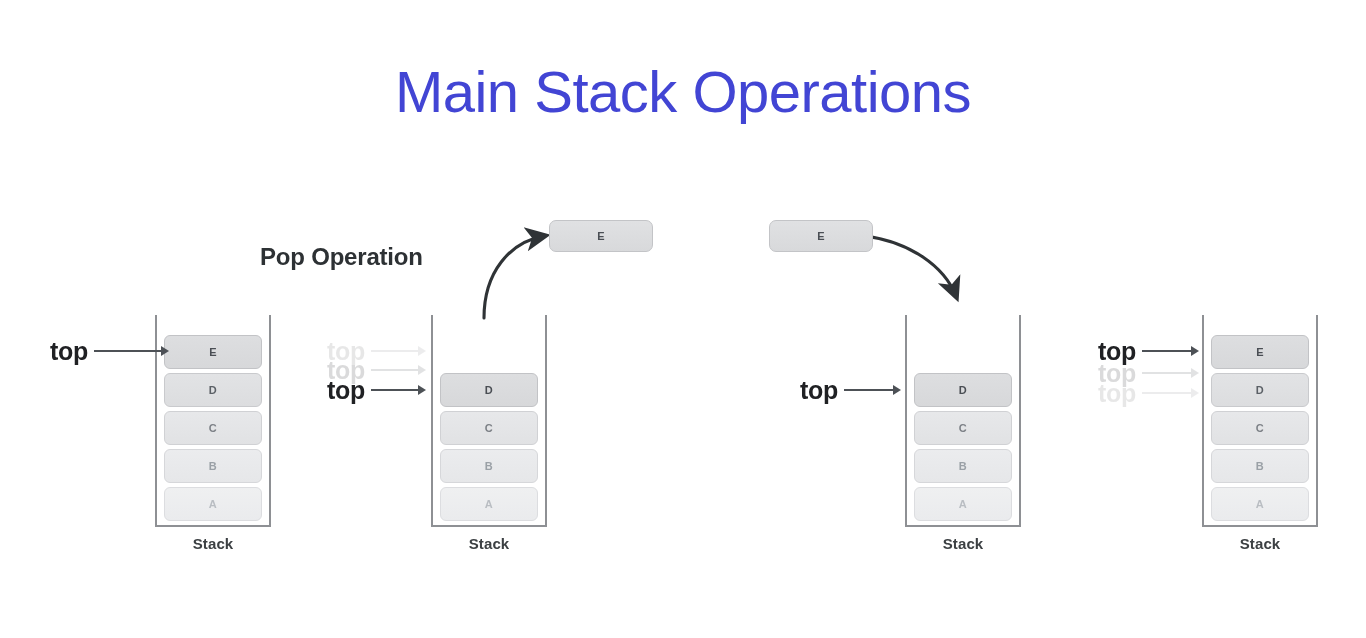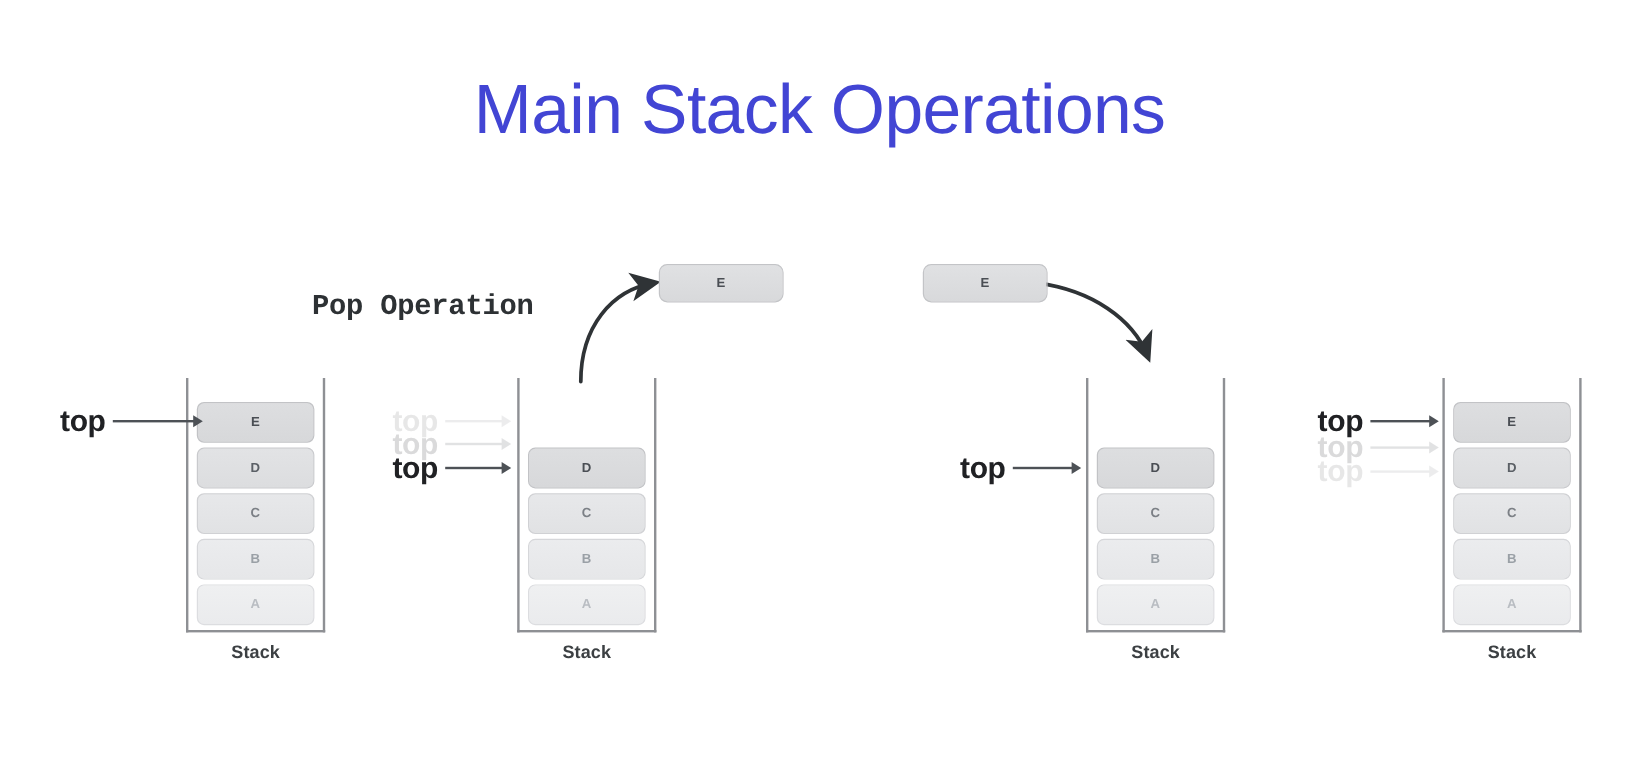--- a/index.html
+++ b/index.html
@@ -157,21 +157,21 @@
 
   .curve { position: absolute; overflow: visible; }
 </style>
 </head>
 <body>
 
 <div class="title">Main Stack Operations</div>
 
 <div class="diagram">
 
-  <div class="op-label" style="left:260px; top:243px;font-family:Liberation Mono, monospace;">Pop Operation</div>
+  <div class="op-label" style="left:260px; top:243px;">Pop Operation</div>
 
 
   <svg class="curve" style="left:470px; top:200px; width:130px; height:130px;" viewBox="0 0 130 130">
     <defs>
       <marker id="arrowPop" markerWidth="9" markerHeight="9" refX="6" refY="4.5" orient="auto" markerUnits="strokeWidth">
         <path d="M0,0.6 L8.2,4.5 L0,8.4 L2.1,4.5 Z" fill="#2f3336"></path>
       </marker>
     </defs>
     <path d="M 14 118 C 14 72, 40 42, 74 36" fill="none" stroke="#2f3336" stroke-width="3.1" stroke-linecap="round" marker-end="url(#arrowPop)"></path>
   </svg>

